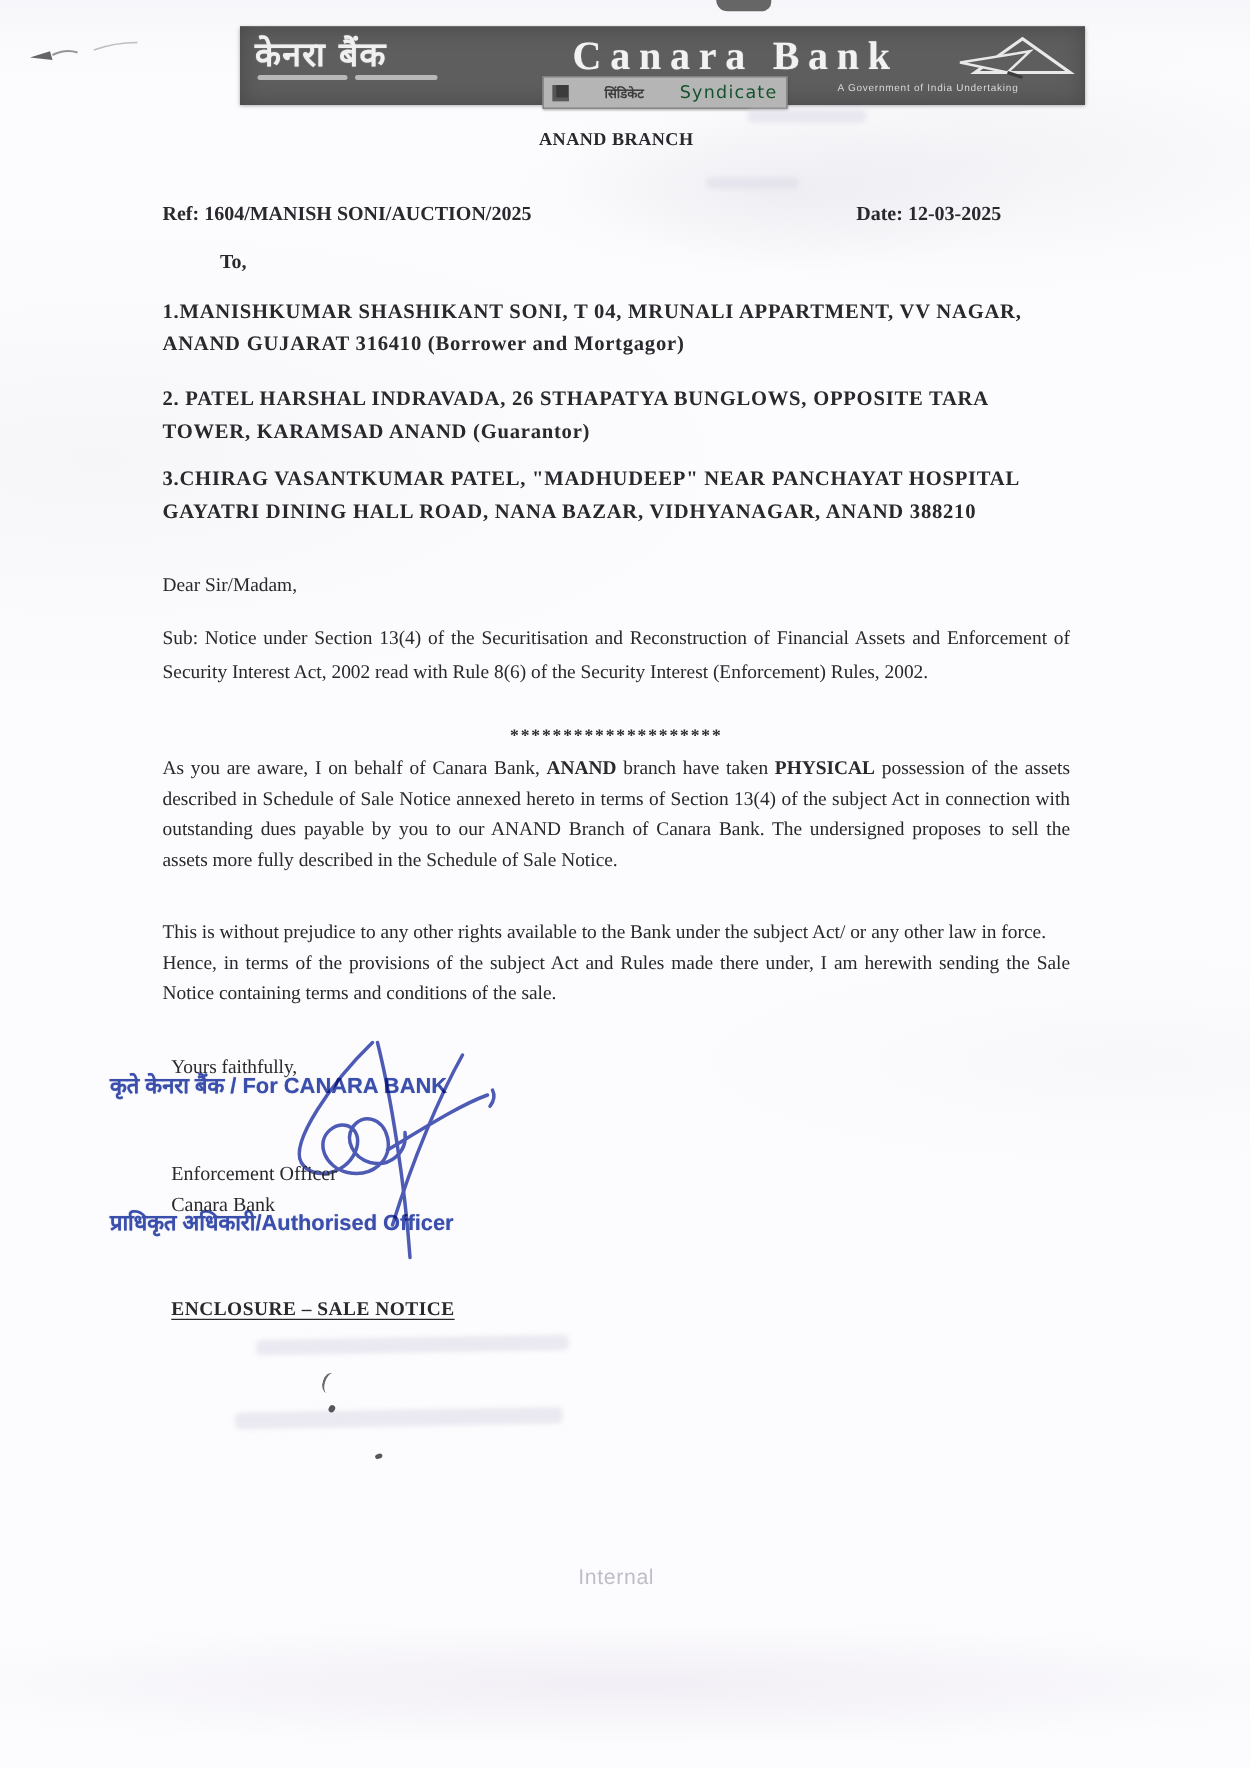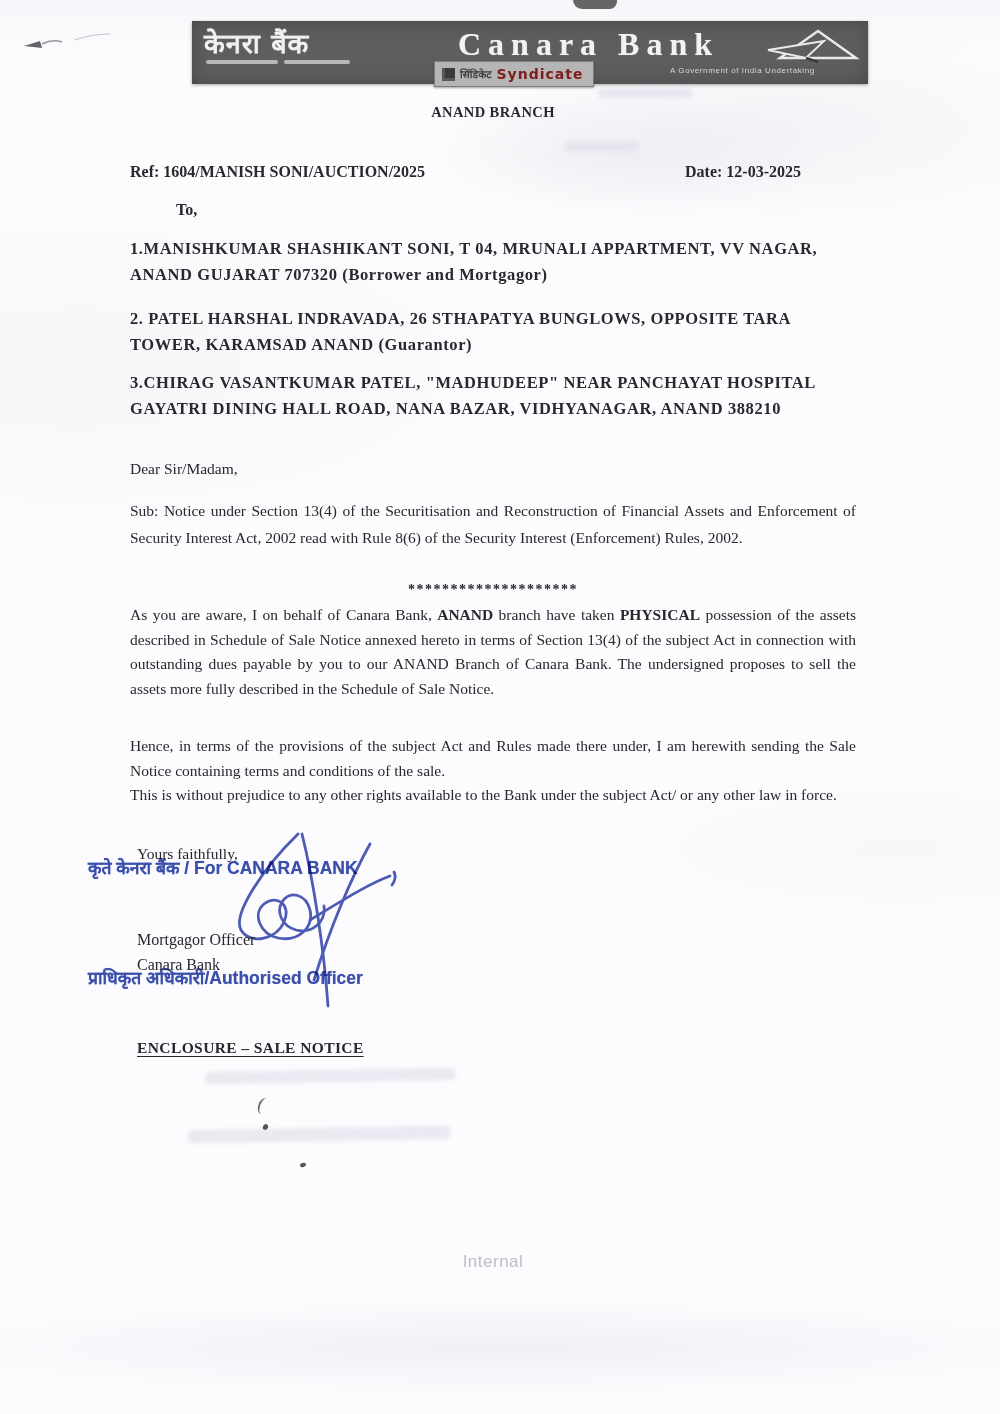--- a/index.html
+++ b/index.html
@@ -42,29 +42,30 @@
     text-shadow:0 0 1px rgba(255,255,255,.35);
   }
   .banner-sub{
     position:absolute;left:478px;top:45px;white-space:nowrap;
     font-family:"Liberation Sans", sans-serif;
     font-size:8px;color:#d8d8d8;letter-spacing:.6px;
   }
   .banner-logo{position:absolute;right:6px;top:5px;width:96px;height:40px;}
   
   .synd{
-    position:absolute;left:434px;top:61px;width:160px;height:26px;
+    position:absolute;left:434px;top:61px;width:196px;height:26px;
     background:var(--syndicate-bg,#b5b5b5);border:1px solid #7c7c7c;
     box-sizing:border-box;display:flex;align-items:center;gap:5px;padding:6px 7px;
     box-shadow:0 1px 2px rgba(40,40,40,.4);
+    justify-content:space-between;
   }
   .synd-icon{width:13px;height:13px;background:#3b3b3b;flex:0 0 auto;
     box-shadow:inset 0 -3px 0 #5a5a5a, inset 3px 0 0 #565656;}
   .synd-hindi{font-family:"DejaVu Sans", sans-serif;font-size:10.5px;font-weight:bold;color:#3d3d3d;white-space:nowrap;}
-  .synd-en{font-family:"DejaVu Sans", sans-serif;font-size:14px;font-weight:bold;color:#7f1d1d;letter-spacing:1px;white-space:nowrap;}
+  .synd-en{font-family:"DejaVu Sans", sans-serif;font-size:14px;font-weight:normal;color:#14532d;letter-spacing:1px;white-space:nowrap;}
   
   .blk{position:absolute;left:130px;width:726px;font-size:15.5px;line-height:25px;}
   .branch{top:100px;text-align:center;font-weight:bold;font-size:14.5px;letter-spacing:.4px;}
   .refrow{top:159px;font-weight:bold;font-size:16px;}
   .refrow .date{position:absolute;left:555px;top:0;}
   .to{top:197px;font-weight:bold;font-size:16px;margin-left:46px;}
   .addr{font-weight:bold;font-size:16.5px;line-height:26px;letter-spacing:.6px;}
   .addr1{top:236px;}
   .addr2{top:306px;}
   .addr3{top:370px;}
@@ -144,59 +145,59 @@
 
 <div class="blk refrow">
   <span>Ref: 1604/MANISH SONI/AUCTION/2025</span>
   <span class="date">Date: 12-03-2025</span>
 </div>
 
 <div class="blk to">To,</div>
 
 <div class="blk addr addr1">
   <div>1.MANISHKUMAR SHASHIKANT SONI, T 04, MRUNALI APPARTMENT, VV NAGAR,</div>
-  <div>ANAND GUJARAT 707320 (Borrower and Mortgagor)</div>
+  <div>ANAND GUJARAT 316410 (Borrower and Mortgagor)</div>
 </div>
 <div class="blk addr addr2">
   <div>2. PATEL HARSHAL INDRAVADA, 26 STHAPATYA BUNGLOWS, OPPOSITE TARA</div>
   <div>TOWER, KARAMSAD ANAND (Guarantor)</div>
 </div>
 <div class="blk addr addr3">
   <div>3.CHIRAG VASANTKUMAR PATEL, "MADHUDEEP" NEAR PANCHAYAT HOSPITAL</div>
   <div>GAYATRI DINING HALL ROAD, NANA BAZAR, VIDHYANAGAR, ANAND 388210</div>
 </div>
 
 <div class="blk dear">Dear Sir/Madam,</div>
 
 <div class="blk subject">Sub: Notice under Section 13(4) of the Securitisation and Reconstruction of Financial Assets and Enforcement of Security Interest Act, 2002 read with Rule 8(6) of the Security Interest (Enforcement) Rules, 2002.</div>
 
 <div class="blk sep">********************</div>
 
 <div class="blk para1"><span>As you are aware, I on behalf of Canara Bank, </span><b>ANAND</b><span> branch have taken </span><b>PHYSICAL</b><span> possession of the assets described in Schedule of Sale Notice annexed hereto in terms of Section 13(4) of the subject Act in connection with outstanding dues payable by you to our ANAND Branch of Canara Bank. The undersigned proposes to sell the assets more fully described in the Schedule of Sale Notice.</span></div>
 
 <div class="blk para2">
+  <div>This is without prejudice to any other rights available to the Bank under the subject Act/ or any other law in force.</div>
   <div>Hence, in terms of the provisions of the subject Act and Rules made there under, I am herewith sending the Sale Notice containing terms and conditions of the sale.</div>
-  <div>This is without prejudice to any other rights available to the Bank under the subject Act/ or any other law in force.</div>
 </div>
 
 <div class="blk yours">Yours faithfully,</div>
 
 <div class="stamp stamp1">कृते केनरा बैंक / For CANARA BANK</div>
 
 <svg class="signature" viewBox="0 0 200 185">
   <g fill="none" stroke="#3646ad" stroke-width="2.8" stroke-linecap="round" opacity=".88">
     <path d="M88,6 C55,38 22,86 31,102 C40,117 66,112 74,94 C82,76 66,66 54,76 C42,86 50,106 68,110 C88,114 104,100 100,82 C96,66 80,62 72,74 C66,84 72,98 86,102 C102,106 116,94 114,78"></path>
     <path d="M92,6 C103,50 114,120 118,178"></path>
     <path d="M100,92 C130,74 158,56 180,48"></path>
     <path d="M184,44 C186,48 185,53 182,57"></path>
     <path d="M160,16 C142,48 120,100 104,152"></path>
   </g>
 </svg>
 
-<div class="blk typed officer-typed">Mortgagor Officer</div>
+<div class="blk typed officer-typed">Enforcement Officer</div>
 <div class="stamp stamp2">प्राधिकृत अधिकारी/Authorised Officer</div>
 <div class="blk typed bankname">Canara Bank</div>
 
 <div class="blk enclosure">ENCLOSURE – SALE NOTICE</div>
 
 <div class="smudge sm1"></div>
 <div class="smudge sm2"></div>
 <div class="smudge sm3"></div>
 <div class="smudge sm4"></div>
 <div class="speck sp-curve"></div>

